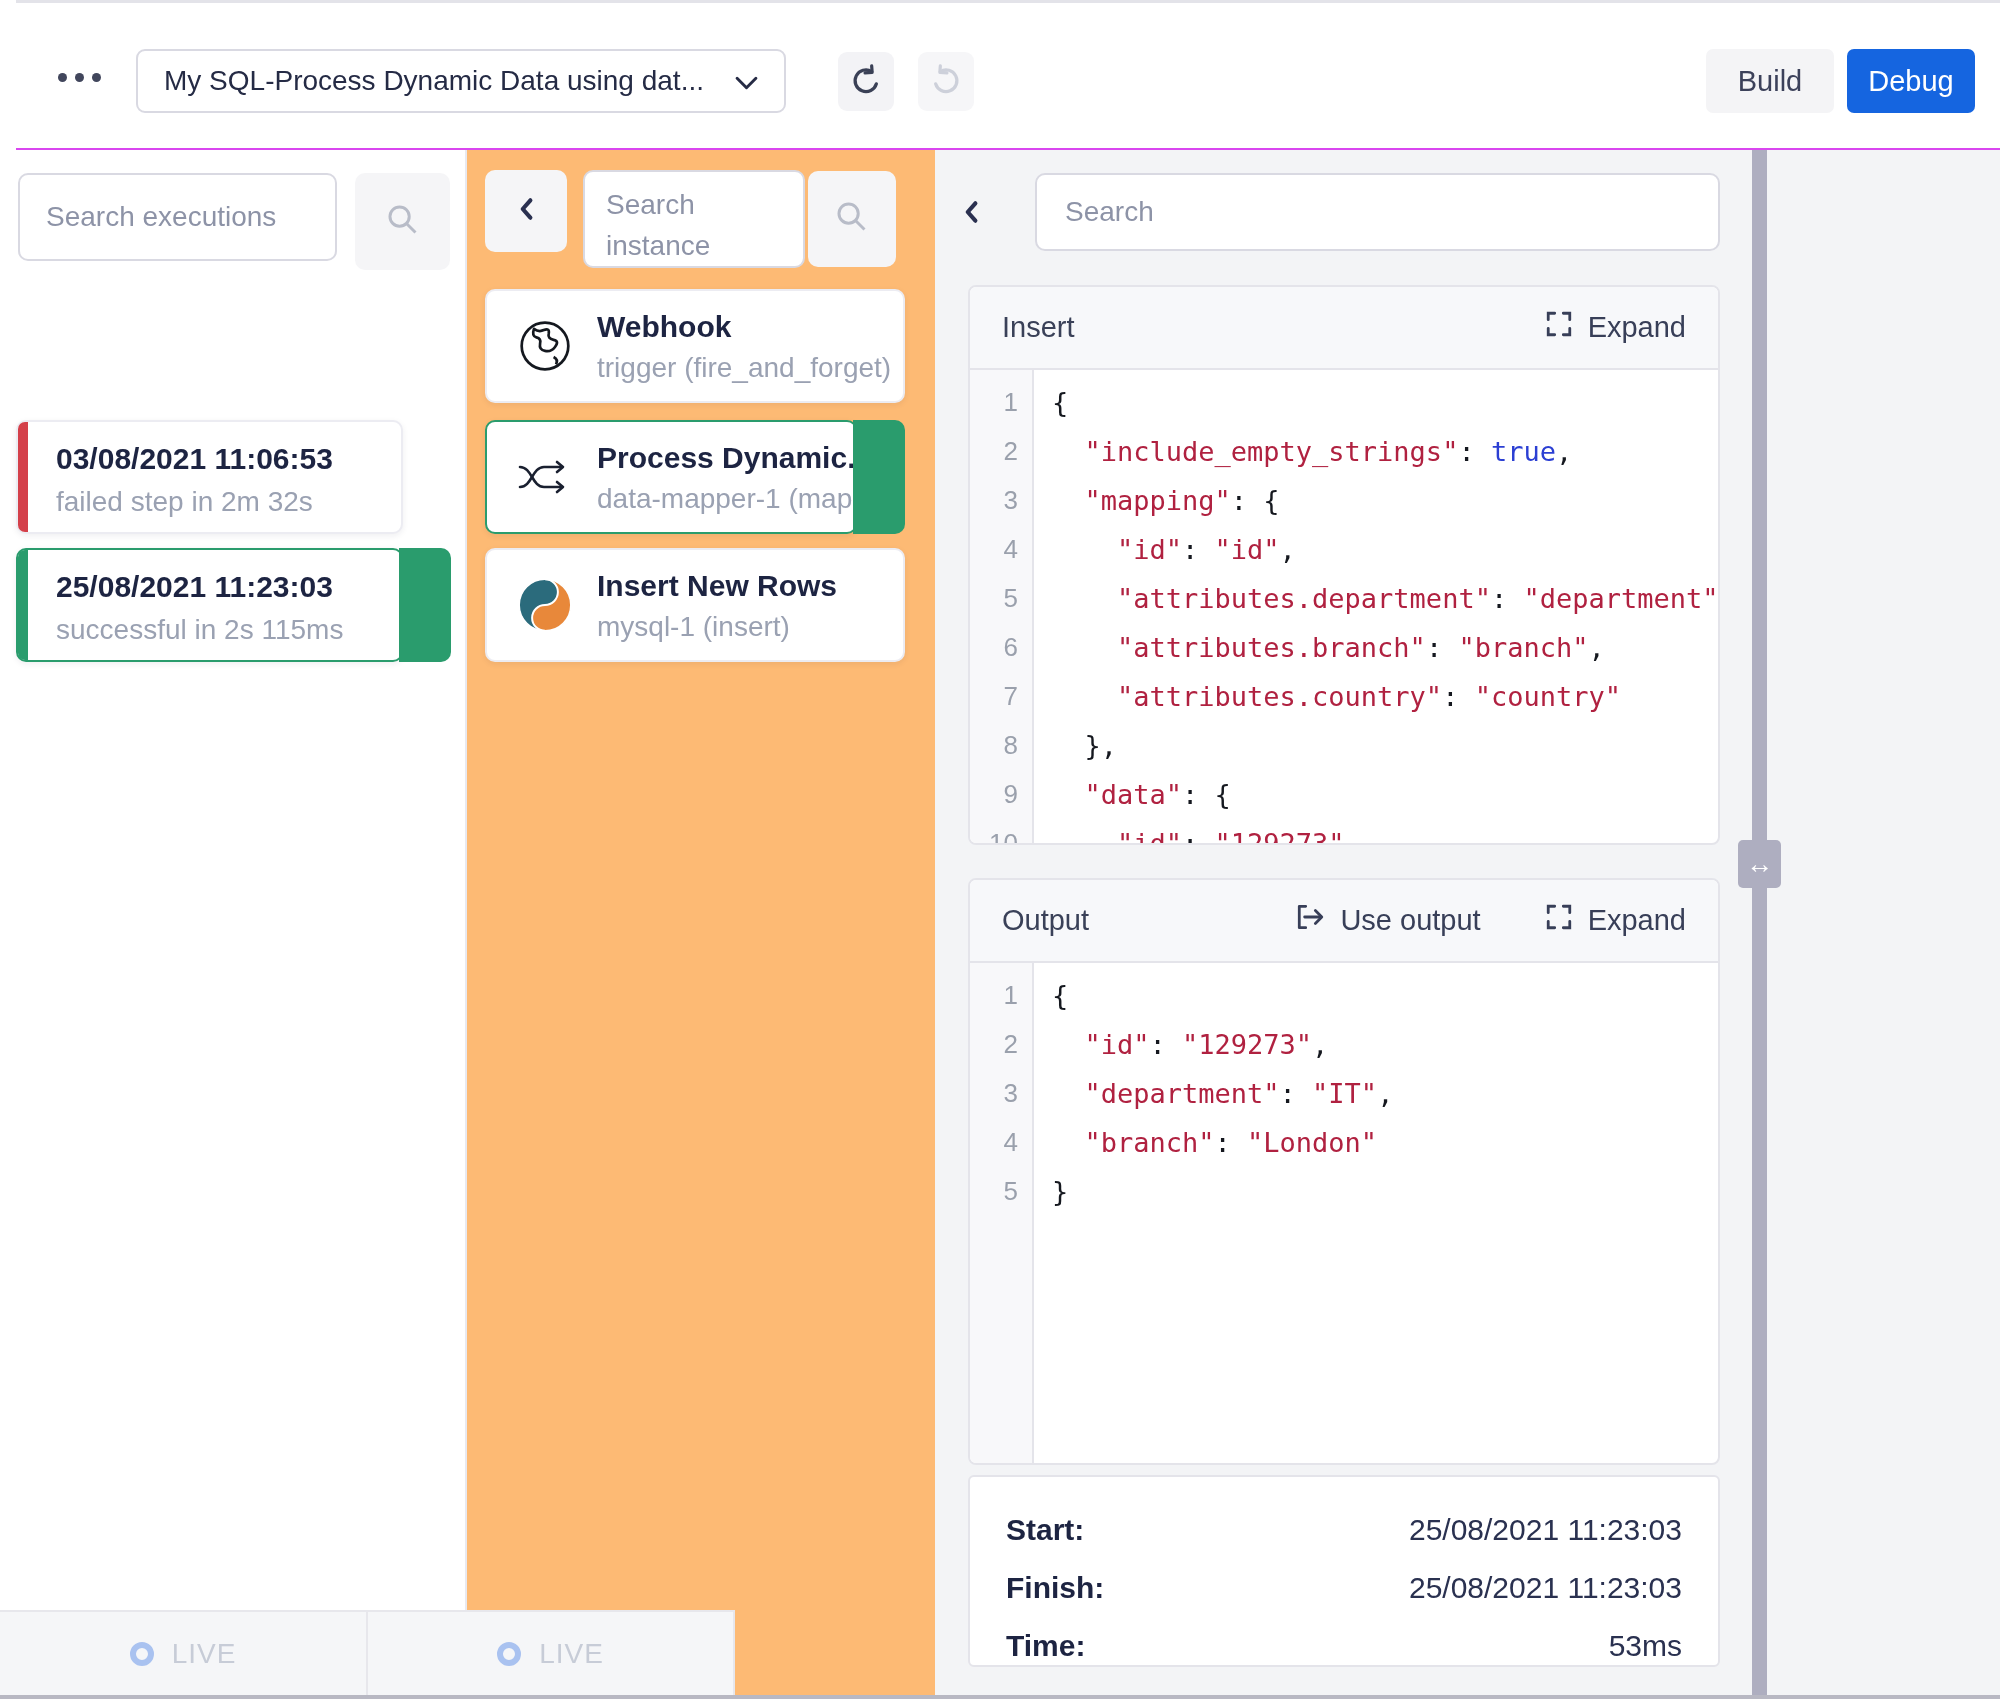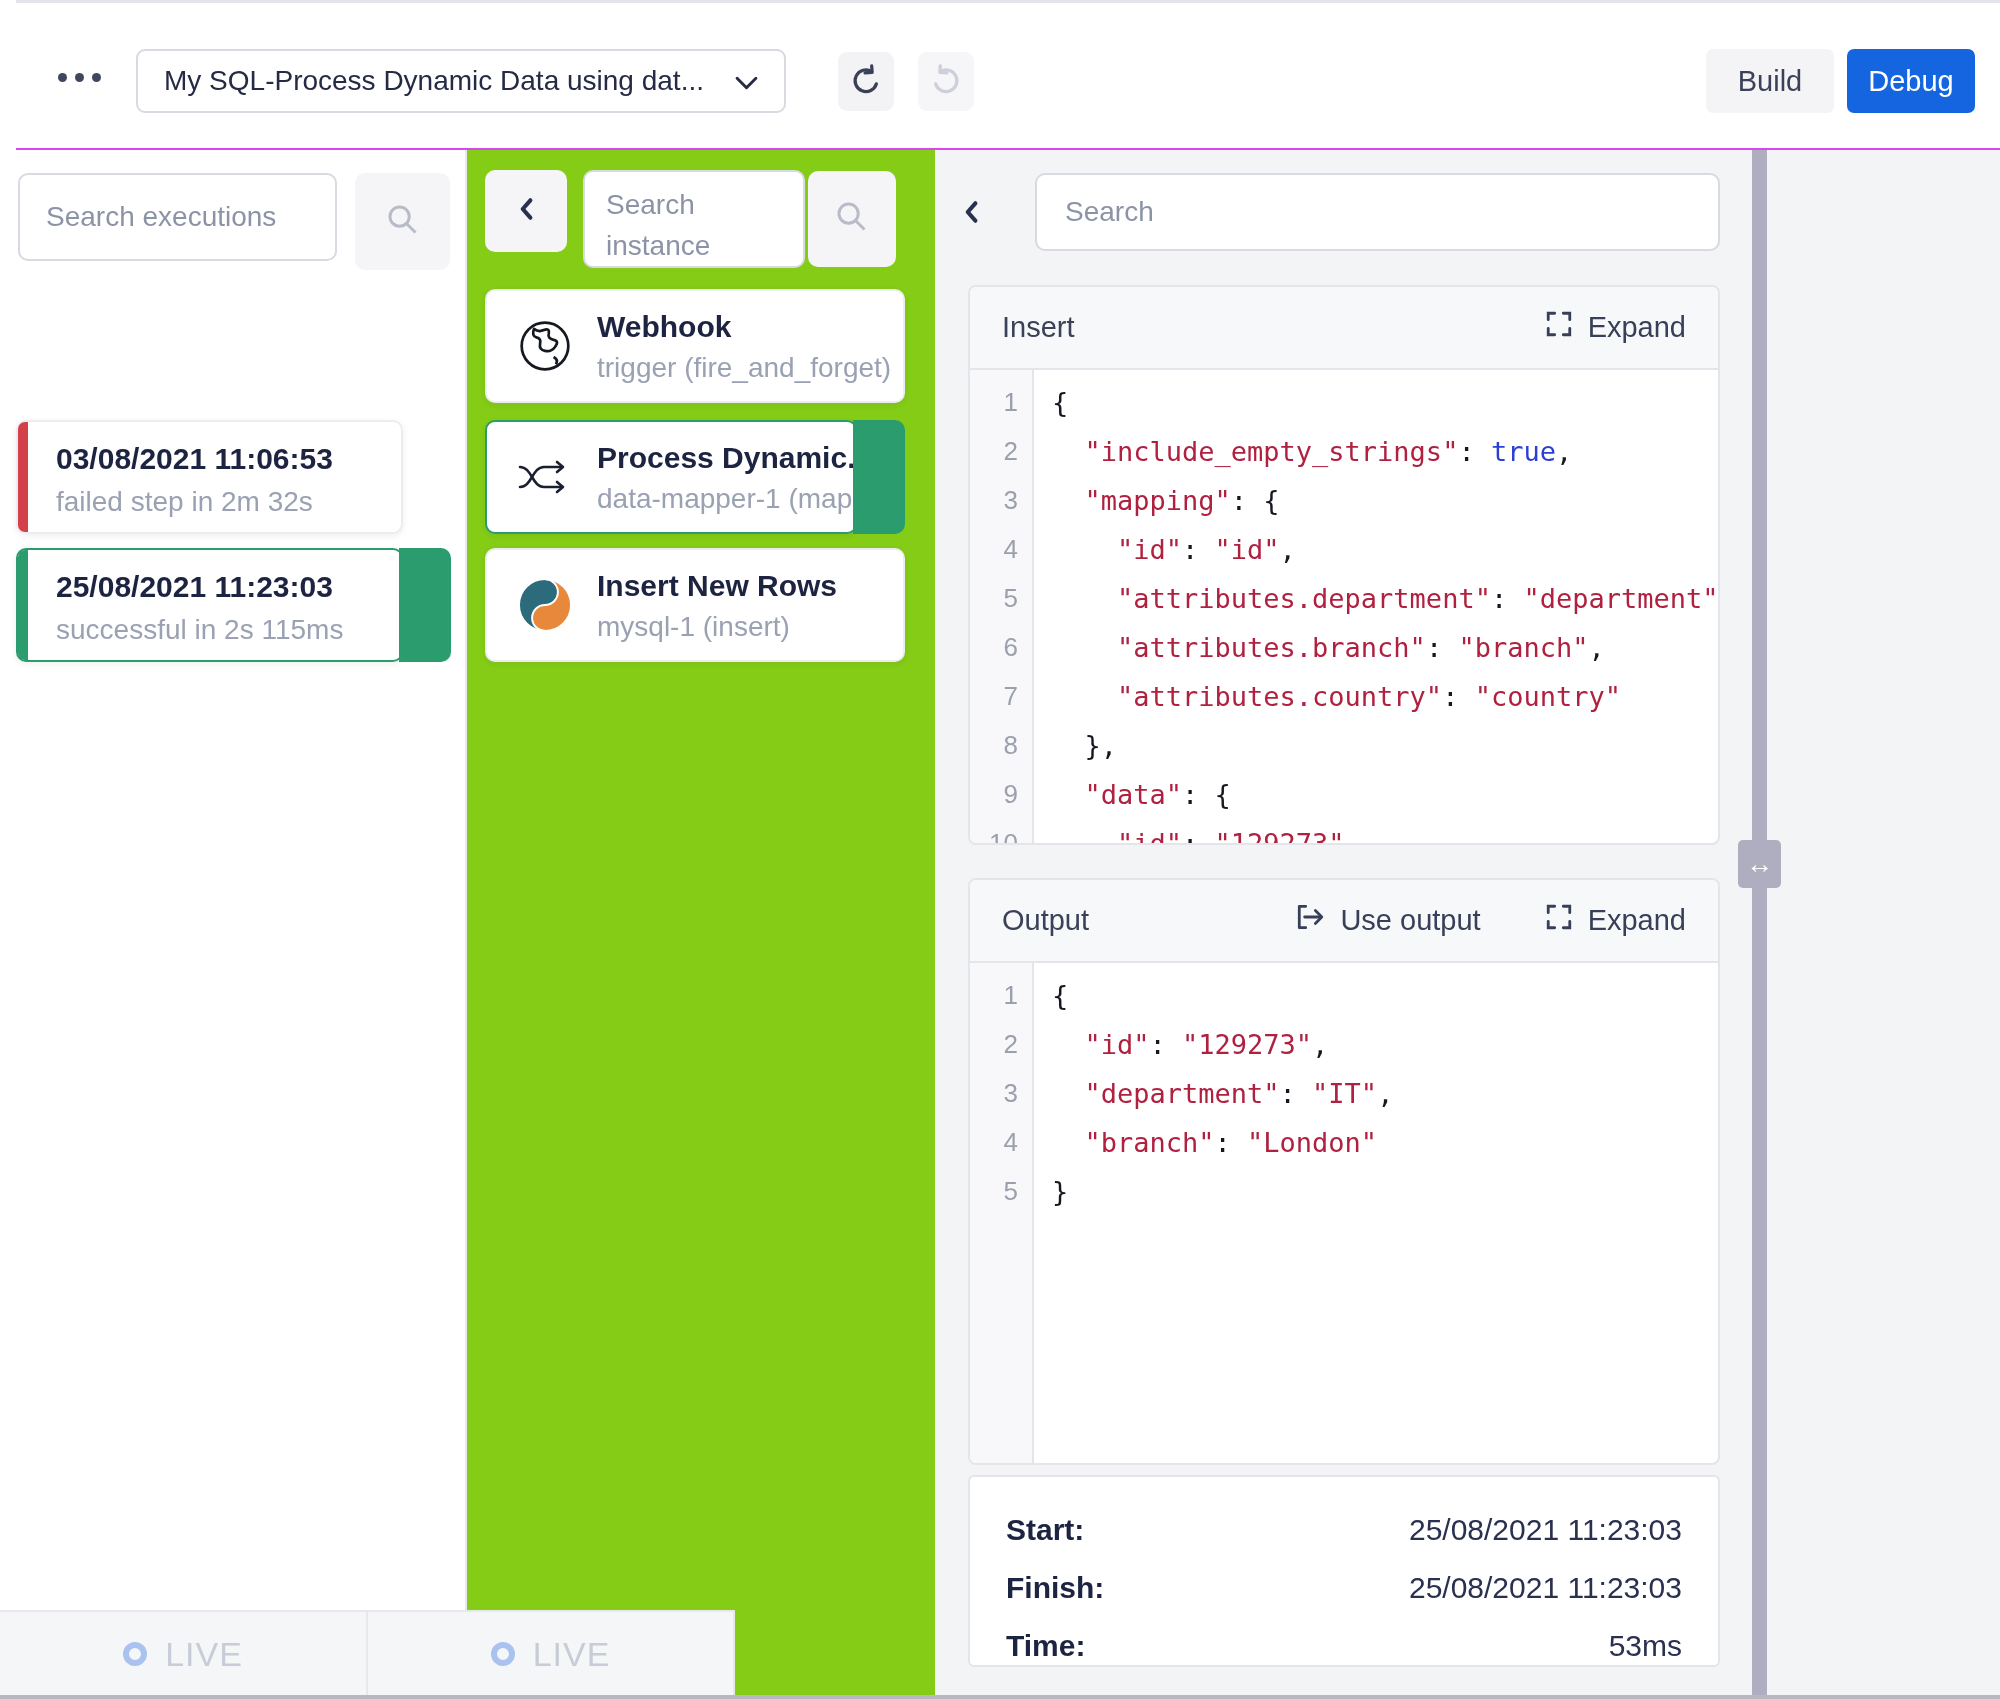--- a/index.html
+++ b/index.html
@@ -25,21 +25,21 @@
   .build-btn { left:1690px; top:46px; width:128px; height:64px; background:#f4f4f6;
                border-radius:7px; display:flex; align-items:center; justify-content:center;
                font-size:29px; color:#3c415a; cursor:pointer; }
   .debug-btn { left:1831px; top:46px; width:128px; height:64px; background:#1565e0;
                border-radius:7px; display:flex; align-items:center; justify-content:center;
                font-size:29px; color:#ffffff; cursor:pointer; }
 
   
   .left-panel { left:0; top:150px; width:467px; height:1549px; background:#fff;
                 border-right:2px solid #e9e9ef; }
-  .mid-panel  { left:467px; top:150px; width:468px; height:1549px; background:#84cc16; }
+  .mid-panel  { left:467px; top:150px; width:468px; height:1549px; background:#fdba74; }
   .right-panel{ left:935px; top:150px; width:817px; height:1549px; background:#f3f4f6; }
 
   input.search { border:2px solid #d9d9e2; border-radius:10px; background:#fff;
                  font-size:28px; color:#262b45; outline:none;
                  font-family:"Liberation Sans",sans-serif; }
   input.search::placeholder { color:#8d93a7; }
   .sq-btn { background:#f5f5f7; border-radius:10px; display:flex; align-items:center;
             justify-content:center; cursor:pointer; }
 
   .exec-search { left:18px; top:23px; width:319px; height:88px; padding:0 26px; }
@@ -112,21 +112,21 @@
   .run-label { font-weight:700; color:#1d2442; }
   .run-value { color:#2a3150; }
 
   
   .live-footer { top:1610px; height:86px; background:#f5f6f8; border-top:2px solid #e7e7ec;
                  border-right:2px solid #e7e7ec; display:flex; align-items:center;
                  justify-content:center; gap:18px; }
   .left-footer { left:0; width:368px; }
   .mid-footer { left:368px; width:367px; }
   .live-ring { width:24px; height:24px; border:6px solid #a9c2f0; border-radius:50%; }
-  .live-text { font-size:34px; color:#c7ccd7; letter-spacing:1px; }
+  .live-text { font-size:28px; color:#c7ccd7; letter-spacing:1px; }
 
   
   .v-divider { left:1752px; top:150px; width:15px; height:1549px; background:#aeaec0; cursor:col-resize; }
   .divider-handle { left:1738px; top:840px; width:43px; height:48px; background:#aeaec0;
                     border-radius:5px; display:flex; align-items:center; justify-content:center;
                     color:#fff; font-size:27px; font-weight:700; cursor:col-resize; }
   .right-gap { left:1767px; top:150px; width:233px; height:1549px; background:#f3f4f6; }
   .bottom-edge { left:0; top:1695px; width:2000px; height:4px; background:#b8b8c3; }
 </style>
 </head>

